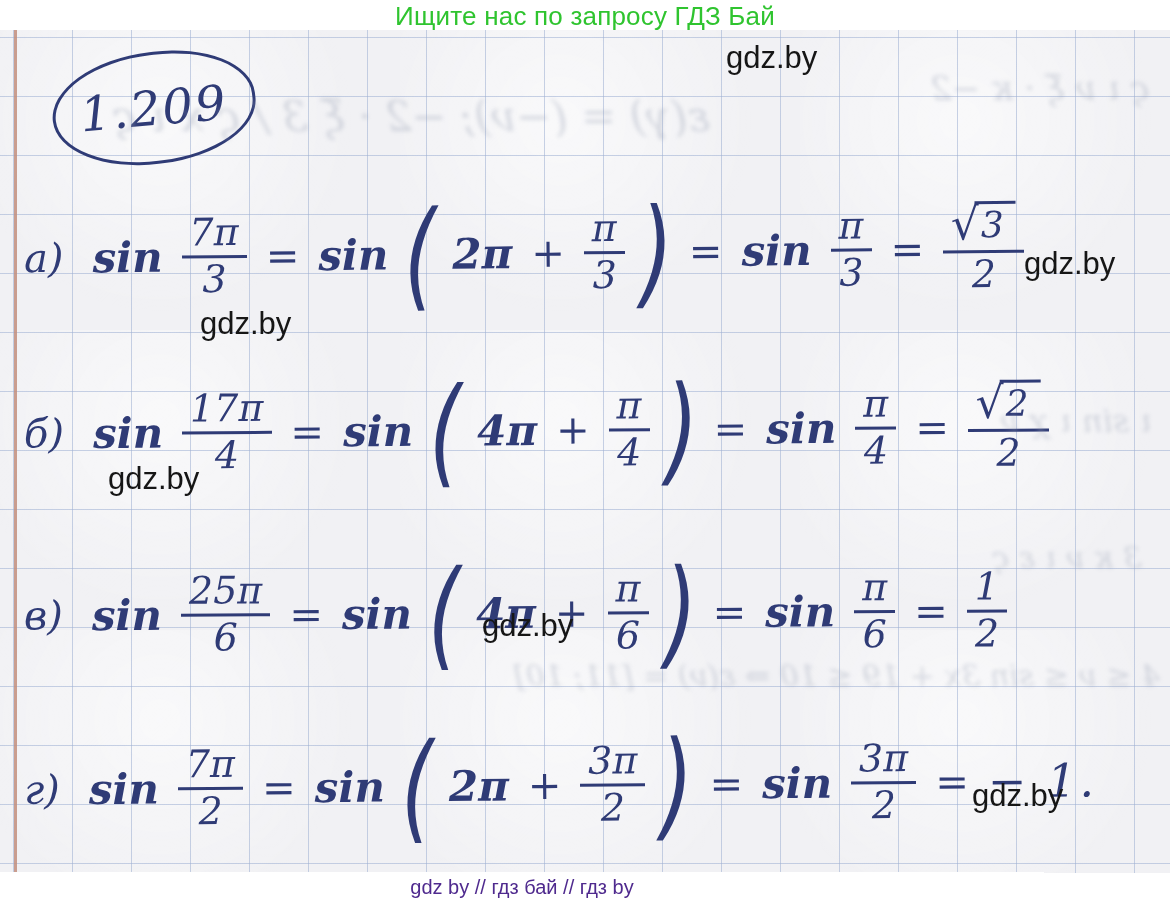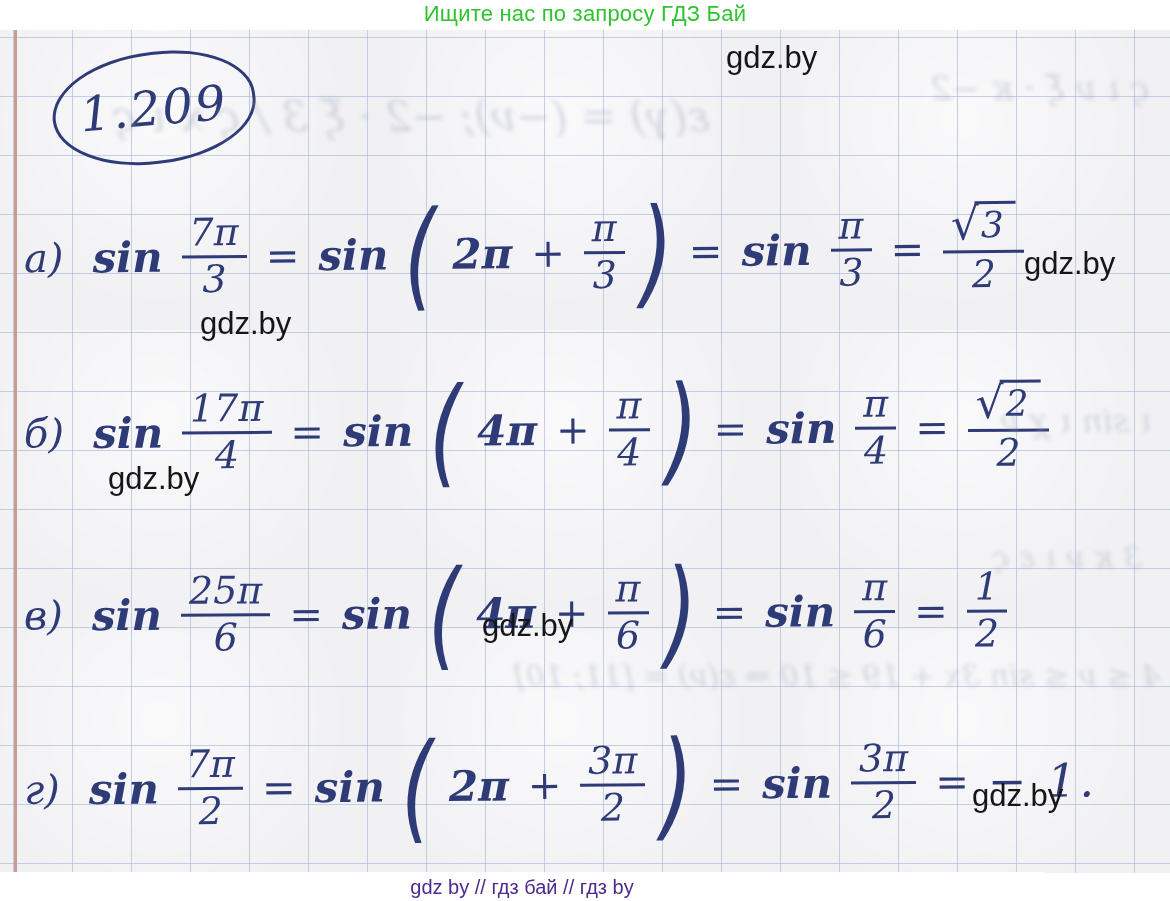--- a/index.html
+++ b/index.html
@@ -6,21 +6,21 @@
   body{
     width:1170px;height:901px;position:relative;overflow:hidden;
     background:#ffffff;font-family:"Liberation Sans",sans-serif;
   }
   
   .top-banner{
     position:absolute;top:0;left:0;width:1170px;height:30px;
     background:#ffffff;text-align:center;
   }
   .top-banner span{
-    display:inline-block;margin-top:1px;font-size:22px;letter-spacing:.2px;
+    display:inline-block;margin-top:1px;font-size:26px;letter-spacing:.2px;
     color:#2fc42f;font-family:"Liberation Sans",sans-serif;text-align:center;
   }
   
   .paper{
     position:absolute;top:30px;left:0;width:1170px;height:843px;
     background-color:#f1f1f4;
     background-image:
       linear-gradient(rgba(156,174,210,.55) 1px, transparent 1px),
       linear-gradient(90deg, rgba(156,174,210,.55) 1px, transparent 1px),
       radial-gradient(circle at 40% 30%, rgba(255,255,255,.6), rgba(0,0,0,0) 60%);

